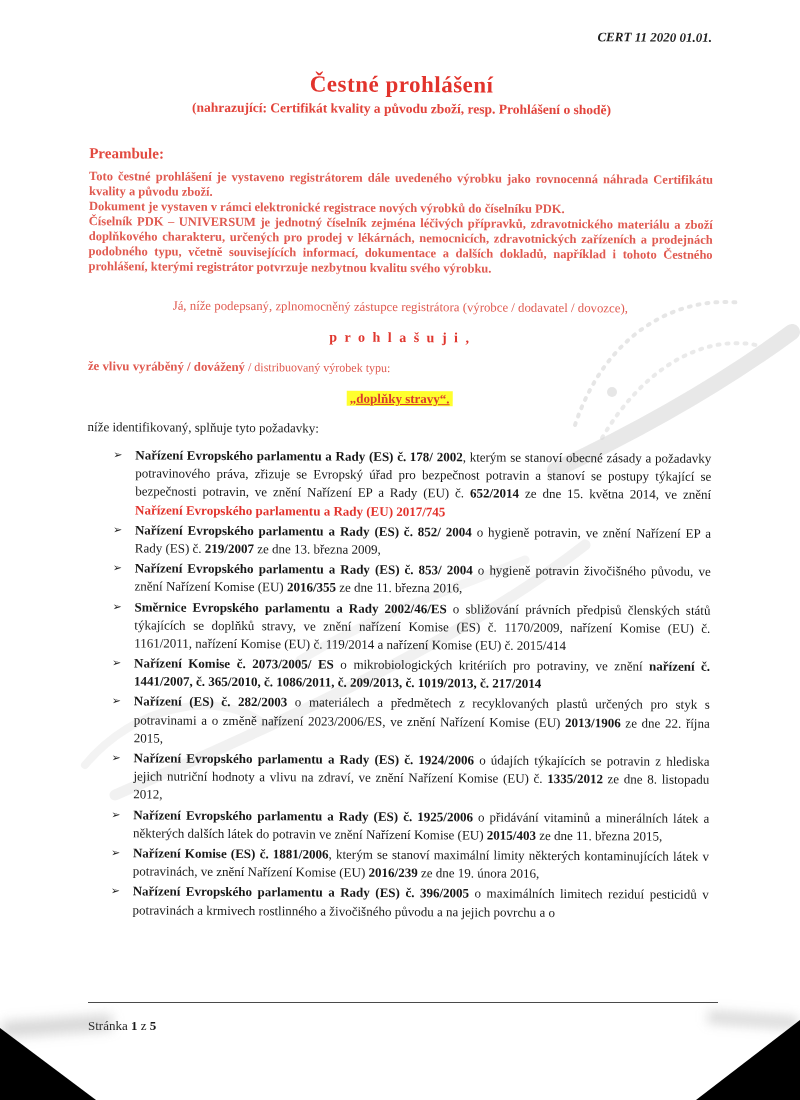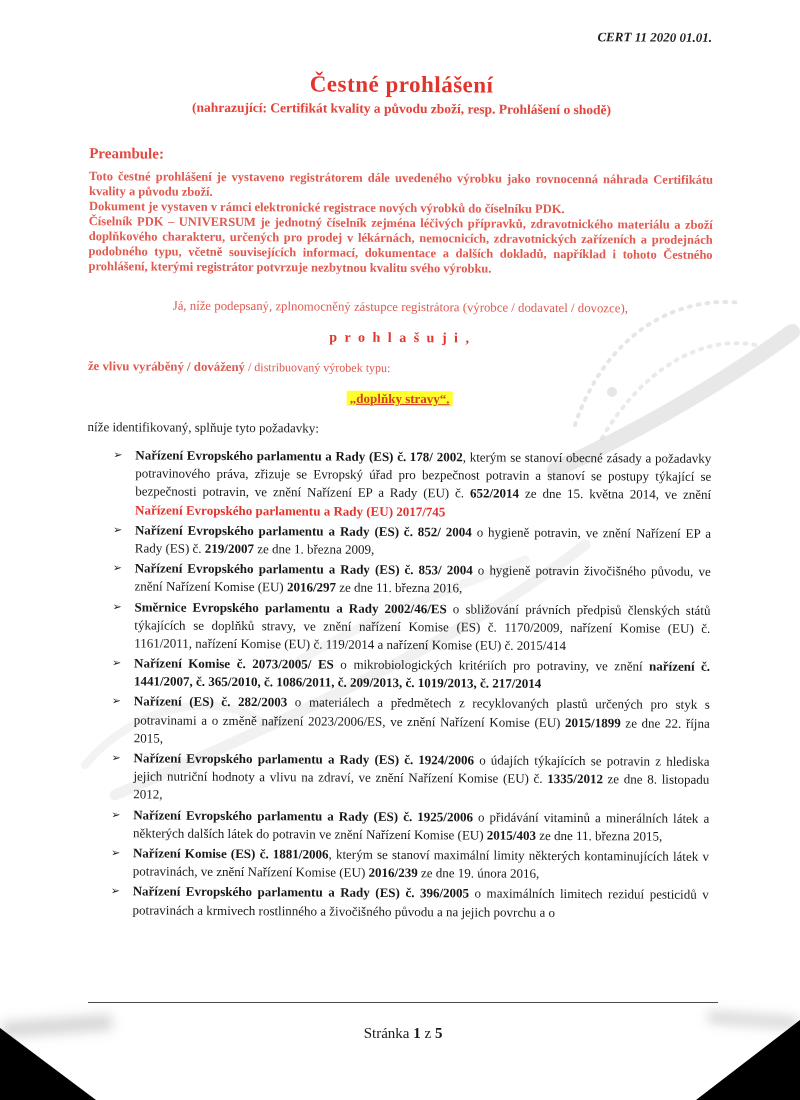--- a/index.html
+++ b/index.html
@@ -19,21 +19,21 @@
   .product-line .lead{font-weight:bold;}
   .product-line .rest{font-size:12px;text-align:center;}
   .hl-wrap{margin:13px 0 0;text-align:center;}
   .highlight{background:#ffff2e;color:#d93a30;font-weight:bold;font-size:13px;text-decoration:underline;padding:0 3px;}
   .req-intro{margin:14px 0 0;font-size:13px;color:#1a1a1a;}
   .req-list{list-style:none;margin:11px 0 0;padding:0 0 0 26px;}
   .req-list li{position:relative;padding-left:22px;text-align:justify;font-size:13px;line-height:1.4;margin-bottom:2px;}
   .marker{position:absolute;left:0;top:1px;font-size:11px;color:#222;}
   .seg-b{font-weight:bold;}
   .seg-r{color:#e2332c;font-weight:bold;}
-  .footer{position:absolute;left:88px;top:1002px;width:630px;border-top:1.5px solid #4a4a4a;text-align:center;font-size:15px;padding-top:22px;z-index:1;color:#1a1a1a;}
+  .footer{position:absolute;left:88px;top:1002px;width:630px;border-top:1.5px solid #4a4a4a;font-size:13px;padding-top:15px;z-index:1;color:#1a1a1a;}
   .footer .pg{font-weight:bold;}
   .corner{position:absolute;background:#000;z-index:3;}
   .corner-left{left:0;bottom:0;width:96px;height:72px;clip-path:polygon(0 0,100% 100%,0 100%);}
   .corner-right{right:0;bottom:0;width:104px;height:80px;clip-path:polygon(100% 0,100% 100%,0 100%);}
   .smudge{position:absolute;z-index:2;background:rgba(110,110,110,.28);filter:blur(6px);}
   .smudge-left{left:2px;bottom:66px;width:110px;height:16px;transform:rotate(-4deg);}
   .smudge-right{right:2px;bottom:74px;width:90px;height:12px;transform:rotate(4deg);}
 </style>
 </head>
 <body>
@@ -69,25 +69,25 @@
     <p class="verb">p r o h l a š u j i ,</p>
 
     <p class="product-line"><span class="lead">že vlivu vyráběný / dovážený</span><span class="rest">  / distribuovaný výrobek typu:</span></p>
 
     <p class="hl-wrap"><span class="highlight">„doplňky stravy“.</span></p>
 
     <p class="req-intro">níže identifikovaný, splňuje tyto požadavky:</p>
 
     <ul class="req-list">
         <li><span class="marker">➢</span><span class="seg-b">Nařízení Evropského parlamentu a Rady (ES) č. 178/ 2002</span><span>, kterým se stanoví obecné zásady a požadavky potravinového práva, zřizuje se Evropský úřad pro bezpečnost potravin a stanoví se postupy týkající se bezpečnosti potravin, ve znění Nařízení EP a Rady (EU) č. </span><span class="seg-b">652/2014</span><span> ze dne 15. května 2014, ve znění </span><span class="seg-b seg-r">Nařízení Evropského parlamentu a Rady (EU) 2017/745</span></li>
-        <li><span class="marker">➢</span><span class="seg-b">Nařízení Evropského parlamentu a Rady (ES) č. 852/ 2004</span><span> o hygieně potravin, ve znění Nařízení EP a Rady (ES) č. </span><span class="seg-b">219/2007</span><span> ze dne 1. března 2009,</span></li>
-        <li><span class="marker">➢</span><span class="seg-b">Nařízení Evropského parlamentu a Rady (ES) č. 853/ 2004</span><span> o hygieně potravin živočišného původu, ve znění Nařízení Komise (EU) </span><span class="seg-b">2016/297</span><span> ze dne 11. března 2016,</span></li>
+        <li><span class="marker">➢</span><span class="seg-b">Nařízení Evropského parlamentu a Rady (ES) č. 852/ 2004</span><span> o hygieně potravin, ve znění Nařízení EP a Rady (ES) č. </span><span class="seg-b">219/2007</span><span> ze dne 13. března 2009,</span></li>
+        <li><span class="marker">➢</span><span class="seg-b">Nařízení Evropského parlamentu a Rady (ES) č. 853/ 2004</span><span> o hygieně potravin živočišného původu, ve znění Nařízení Komise (EU) </span><span class="seg-b">2016/355</span><span> ze dne 11. března 2016,</span></li>
         <li><span class="marker">➢</span><span class="seg-b">Směrnice Evropského parlamentu a Rady 2002/46/ES</span><span> o sbližování právních předpisů členských států týkajících se doplňků stravy, ve znění nařízení Komise (ES) č. 1170/2009, nařízení Komise (EU) č. 1161/2011, nařízení Komise (EU) č. 119/2014 a nařízení Komise (EU) č. 2015/414</span></li>
         <li><span class="marker">➢</span><span class="seg-b">Nařízení Komise č. 2073/2005/ ES</span><span> o mikrobiologických kritériích pro potraviny, ve znění </span><span class="seg-b">nařízení č. 1441/2007, č. 365/2010, č. 1086/2011, č. 209/2013, č. 1019/2013, č. 217/2014</span></li>
-        <li><span class="marker">➢</span><span class="seg-b">Nařízení (ES) č. 282/2003</span><span> o materiálech a předmětech z recyklovaných plastů určených pro styk s potravinami a o změně nařízení 2023/2006/ES, ve znění Nařízení Komise (EU) </span><span class="seg-b">2015/1899</span><span> ze dne 22. října 2015,</span></li>
+        <li><span class="marker">➢</span><span class="seg-b">Nařízení (ES) č. 282/2003</span><span> o materiálech a předmětech z recyklovaných plastů určených pro styk s potravinami a o změně nařízení 2023/2006/ES, ve znění Nařízení Komise (EU) </span><span class="seg-b">2013/1906</span><span> ze dne 22. října 2015,</span></li>
         <li><span class="marker">➢</span><span class="seg-b">Nařízení Evropského parlamentu a Rady (ES) č. 1924/2006</span><span> o údajích týkajících se potravin z hlediska jejich nutriční hodnoty a vlivu na zdraví, ve znění Nařízení Komise (EU) č. </span><span class="seg-b">1335/2012</span><span> ze dne 8. listopadu 2012,</span></li>
         <li><span class="marker">➢</span><span class="seg-b">Nařízení Evropského parlamentu a Rady (ES) č. 1925/2006</span><span> o přidávání vitaminů a minerálních látek a některých dalších látek do potravin ve znění Nařízení Komise (EU) </span><span class="seg-b">2015/403</span><span> ze dne 11. března 2015,</span></li>
         <li><span class="marker">➢</span><span class="seg-b">Nařízení Komise (ES) č. 1881/2006</span><span>, kterým se stanoví maximální limity některých kontaminujících látek v potravinách, ve znění Nařízení Komise (EU) </span><span class="seg-b">2016/239</span><span> ze dne 19. února 2016,</span></li>
         <li><span class="marker">➢</span><span class="seg-b">Nařízení Evropského parlamentu a Rady (ES) č. 396/2005</span><span> o maximálních limitech reziduí pesticidů v potravinách a krmivech rostlinného a živočišného původu a na jejich povrchu a o</span></li>
       </ul>
   </div>
 
   <div class="footer"><span>Stránka </span><span class="pg">1</span><span> z </span><span class="pg">5</span></div>
 
   <div class="smudge smudge-left"></div>

